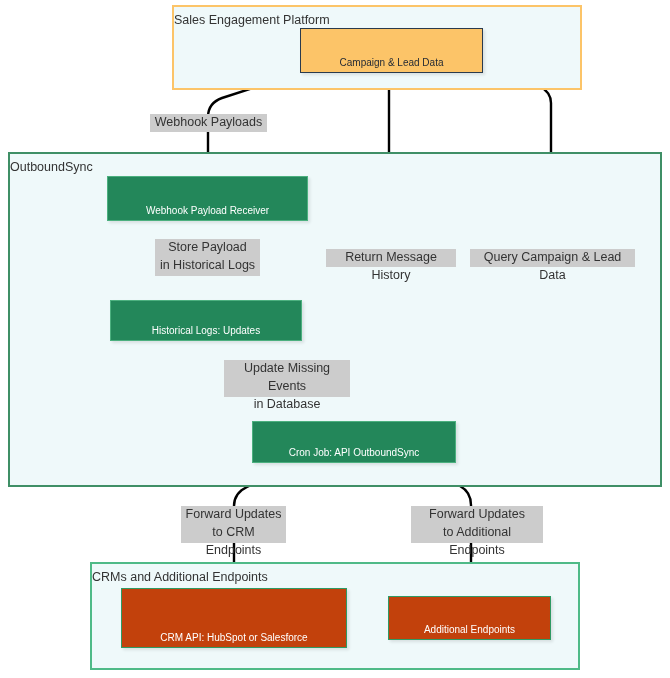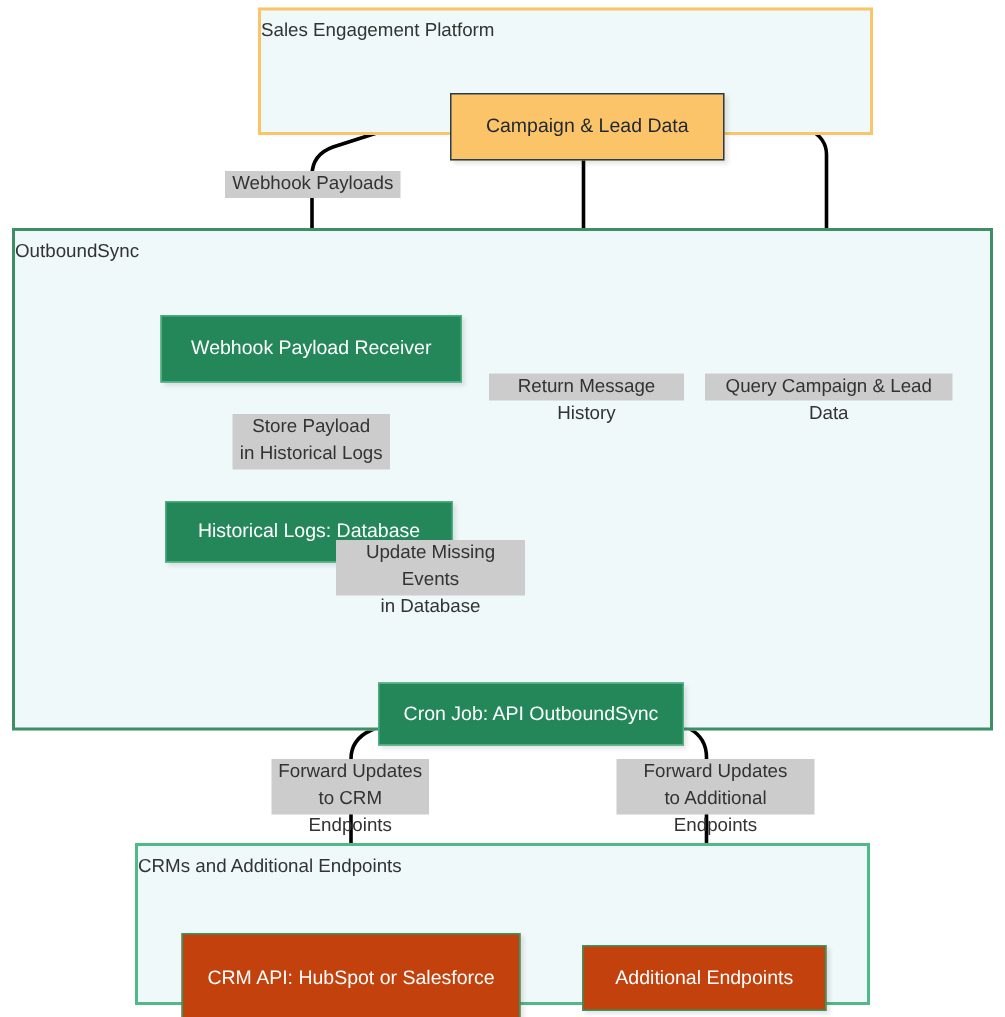--- a/index.html
+++ b/index.html
@@ -38,30 +38,29 @@
     width: 100%;
     text-align: left;
     font-size: 12.5px;
     color: #333333;
     white-space: nowrap;
   }
   .node {
     position: absolute;
     box-sizing: border-box;
     display: flex;
-    align-items: center;
+    align-items: flex-end;
     justify-content: center;
     text-align: center;
-    font-size: 13px;
+    font-size: 10px;
     line-height: 1.45;
     border-width: 1.5px;
     border-style: solid;
     padding: 2px 6px;
     box-shadow: 2px 2px 3px rgba(0,0,0,0.10);
-    margin-top: 34px;
   }
   .node-orange {
     background: #fcc468;
     border-color: #2a3b4d;
     color: #1f2733;
   }
   .node-green-dark {
     background: #23875a;
     border-color: #4cb07f;
     color: #ffffff;
@@ -132,38 +131,38 @@
 
   <div class="node node-orange" style="left:300px; top:28px; width:183px; height:45px;">
     <span>Campaign &amp; Lead Data</span>
   </div>
 
   <div class="node node-green-dark" style="left:107px; top:176px; width:201px; height:45px;">
     <span>Webhook Payload Receiver</span>
   </div>
 
   <div class="node node-green-dark" style="left:110px; top:300px; width:192px; height:41px;">
-    <span>Historical Logs: Database</span>
+    <span>Historical Logs: Updates</span>
   </div>
 
   <div class="node node-green-dark" style="left:252px; top:421px; width:204px; height:42px;">
     <span>Cron Job: API OutboundSync</span>
   </div>
 
   <div class="node node-green-mid" style="left:121px; top:588px; width:226px; height:60px;">
     <span>CRM API: HubSpot or Salesforce</span>
   </div>
 
   <div class="node node-green-mid" style="left:388px; top:596px; width:163px; height:44px;">
     <span>Additional Endpoints</span>
   </div>
 
   <div class="edge-label" style="left:150px; top:114px; width:117px; height:18px;">Webhook Payloads</div>
 
-  <div class="edge-label" style="left:155px; top:239px; width:105px; height:37px;margin-top:37px;">Store Payload
+  <div class="edge-label" style="left:155px; top:239px; width:105px; height:37px;">Store Payload
 in Historical Logs</div>
 
   <div class="edge-label" style="left:326px; top:249px; width:130px; height:18px;">Return Message History</div>
 
   <div class="edge-label" style="left:470px; top:249px; width:165px; height:18px;">Query Campaign &amp; Lead Data</div>
 
 
   <div class="edge-label" style="left:224px; top:360px; width:126px; height:37px;">Update Missing Events
 in Database</div>
 

